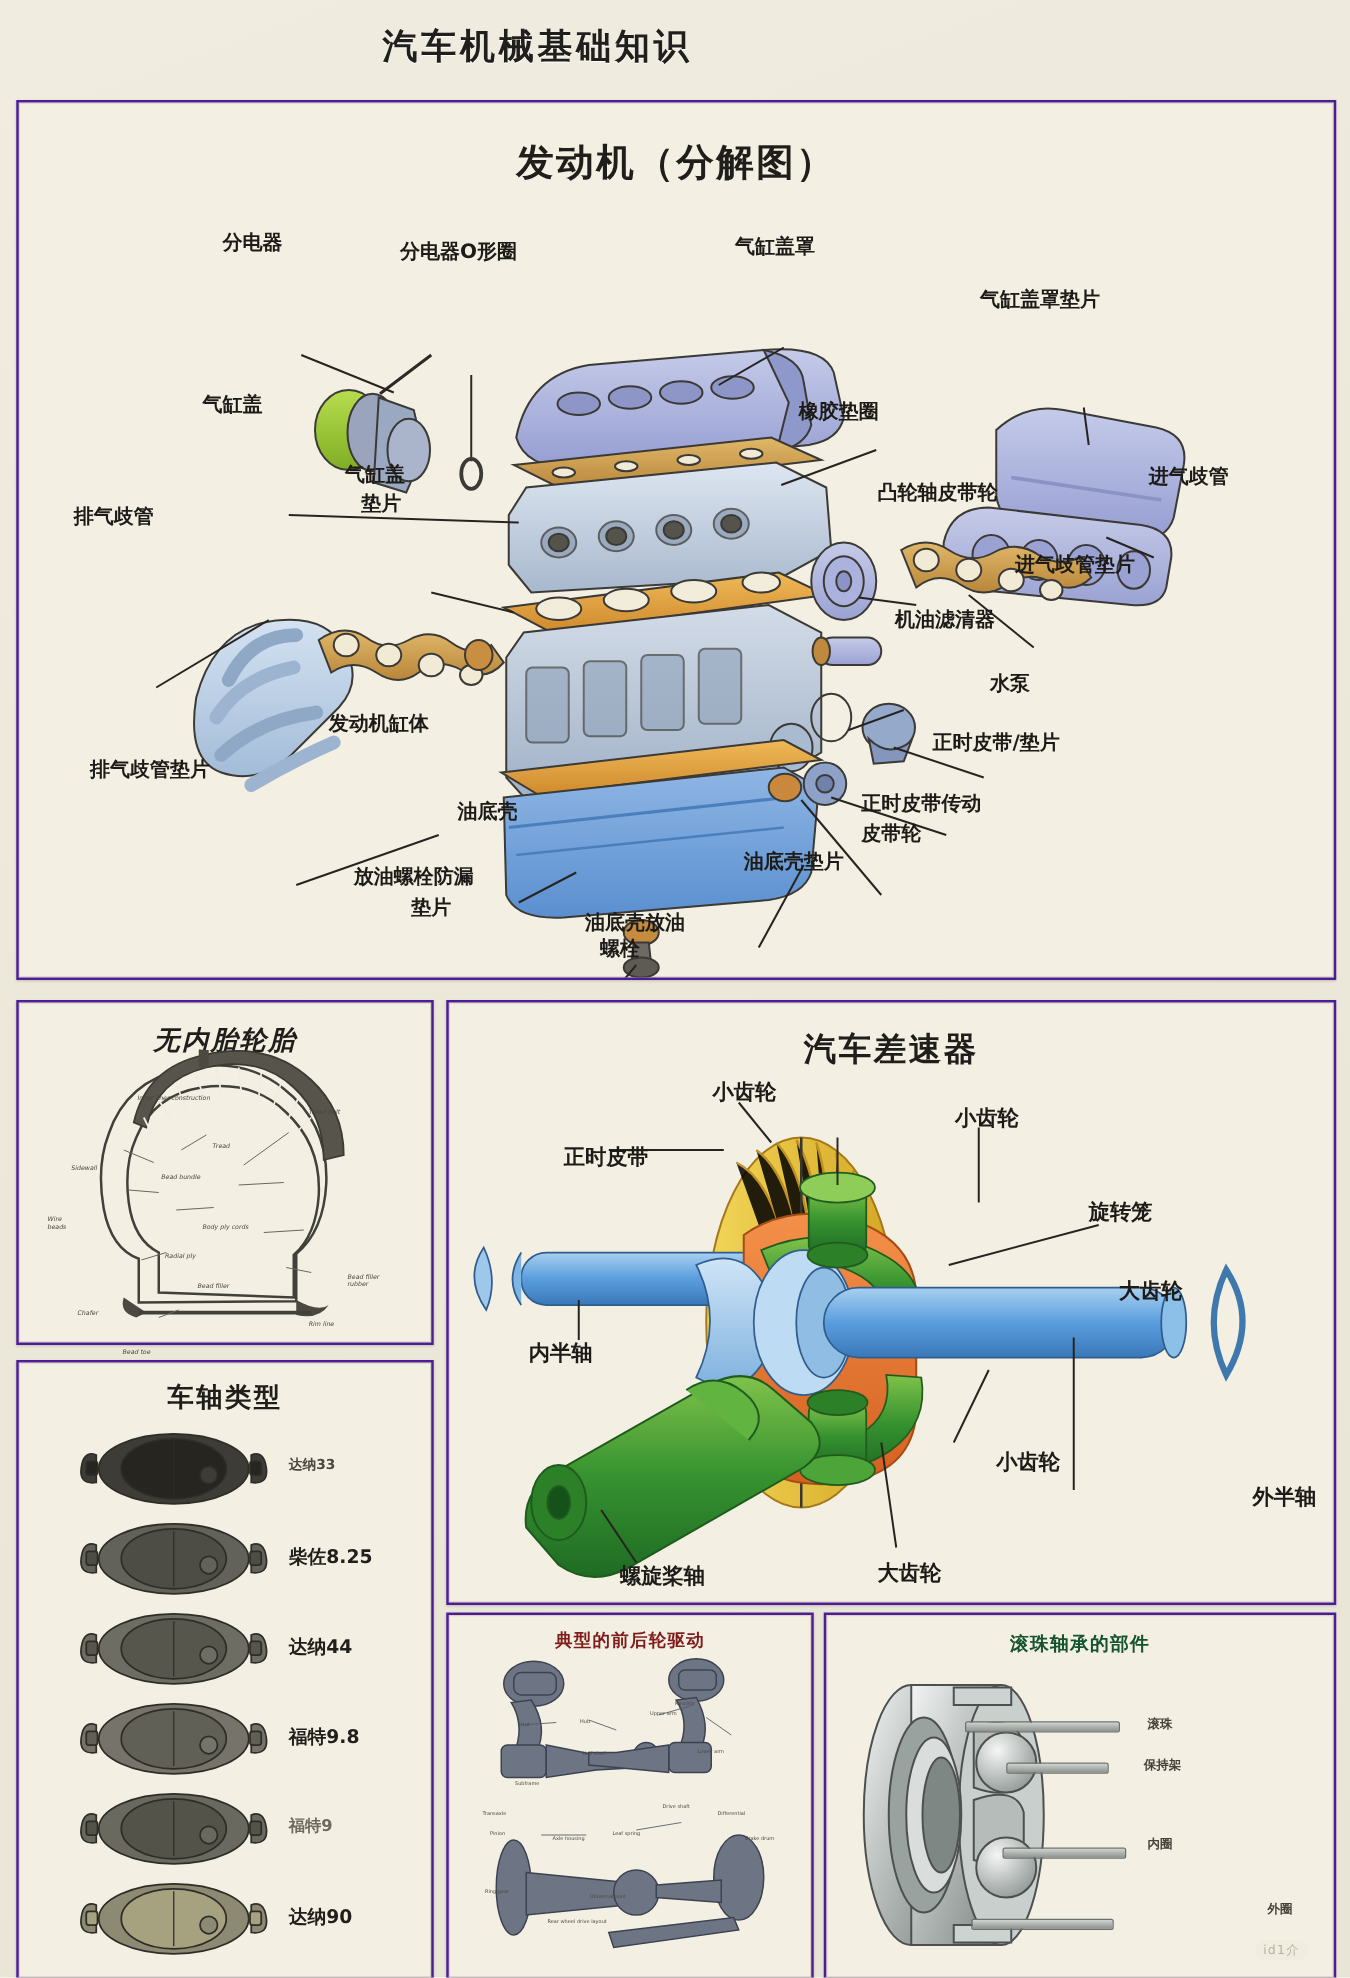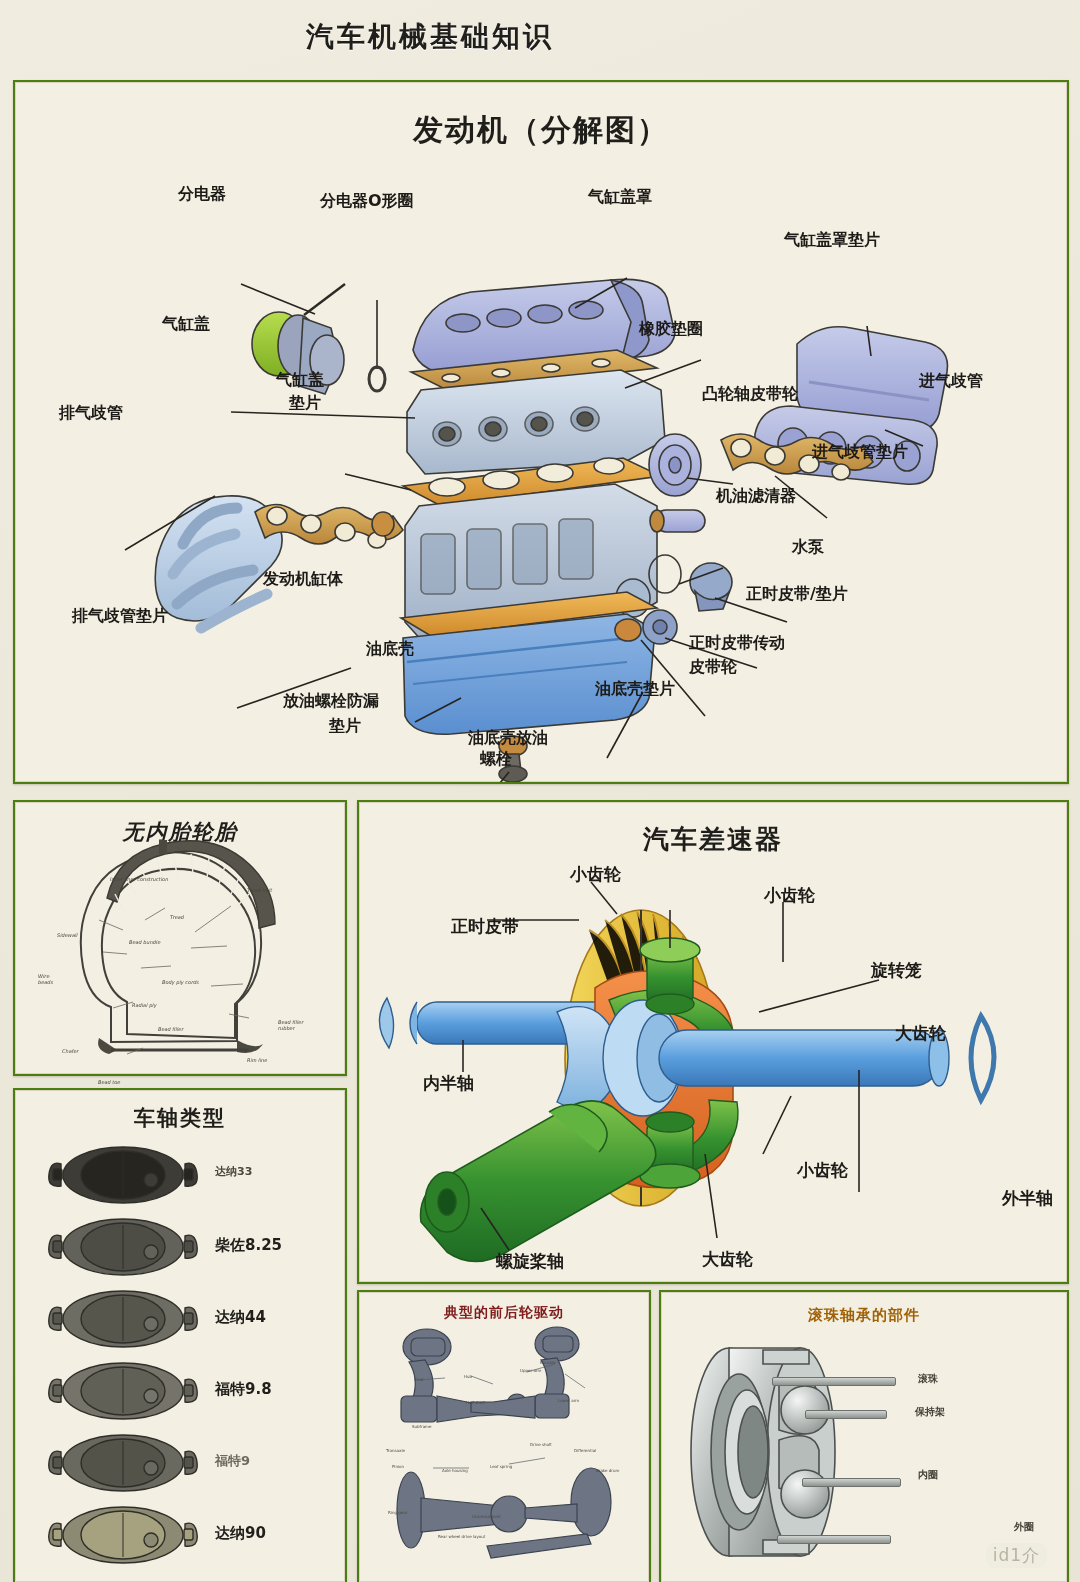--- a/index.html
+++ b/index.html
@@ -14,62 +14,62 @@
   
   .main-title{
     position:absolute;left:0;top:18px;width:860px;text-align:center;
     font-size:28px;font-weight:bold;letter-spacing:3px;color:#211f1c;
     text-shadow:0 1px 0 #fff;
   }
 
   
   .panel{
     position:absolute;background:#f3f0e3;
-    border:2px solid #4d7c0f;box-shadow:inset 0 0 0 1px #d8d3c2, 0 1px 2px rgba(0,0,0,.18);
+    border:2px solid #4c1d95;box-shadow:inset 0 0 0 1px #d8d3c2, 0 1px 2px rgba(0,0,0,.18);
   }
   .panel-title{
     position:absolute;width:100%;text-align:center;font-weight:bold;color:#201e1b;
   }
   #engine-panel{left:13px;top:80px;width:1052px;height:700px;}
   #engine-title{top:28px;font-size:30px;letter-spacing:2px;}
   #tire-panel{left:13px;top:800px;width:330px;height:272px;font-style:italic;}
   #tire-title{top:16px;font-size:21px;letter-spacing:2px;}
   #axle-panel{left:13px;top:1088px;width:330px;height:492px;}
   #axle-title{top:14px;font-size:21px;letter-spacing:2px;}
   #diff-panel{left:357px;top:800px;width:708px;height:480px;}
   #diff-title{top:20px;font-size:26px;letter-spacing:2px;}
   #drive-panel{left:357px;top:1290px;width:290px;height:290px;}
   #drive-title{top:12px;font-size:14px;letter-spacing:1px;color:#7f1d1d;}
   #bearing-panel{left:659px;top:1290px;width:406px;height:290px;}
-  #bearing-title{top:14px;font-size:15px;letter-spacing:1px;color:#a16207;}
+  #bearing-title{top:14px;font-size:15px;letter-spacing:1px;color:#14532d;}
 
   
   .lbl{position:absolute;font-weight:bold;color:#1d1b18;white-space:pre;line-height:1.15;}
   .lbl.s16{font-size:16px;}
   .lbl.s17{font-size:17px;}
 
   
   .art{position:absolute;}
   .sk{stroke:#3b3a36;stroke-width:1.6;}
 
   
   .micro{position:absolute;font-size:5px;color:#4a463c;filter:blur(.35px);white-space:nowrap;font-family:"DejaVu Sans",sans-serif;}
   .micro2{position:absolute;font-size:4px;color:#4d4940;filter:blur(.4px);white-space:nowrap;}
 
   
-  .axle-row{position:absolute;left:0;width:269px;height:66px;}
+  .axle-row{position:absolute;left:16px;width:269px;height:66px;}
   .axle-name{position:absolute;left:200px;top:22px;font-size:15px;font-weight:bold;color:#211f1b;}
   .axle-name.dim{color:#6e6a5f;filter:blur(.5px);font-size:13px;}
   .axle-name.small{font-size:11px;color:#4c483f;}
 
   
   .blabel{position:absolute;font-size:10px;color:#46423a;filter:blur(.3px);font-weight:bold;}
   .bline{position:absolute;height:7px;background:linear-gradient(#cfd3d1,#8e938f);border:1px solid #6d716d;border-radius:2px;}
 
-  .watermark{position:absolute;right:20px;bottom:14px;font-size:17px;color:#b9b3a1;
+  .watermark{position:absolute;right:20px;bottom:14px;font-size:10px;color:#b9b3a1;
     background:#efece0;border-radius:9px;padding:1px 7px;filter:blur(.5px);letter-spacing:1px;}
 </style>
 </head>
 <body>
 
 <div class="page">
 
   <div class="main-title">汽车机械基础知识</div>
 
   <div class="panel" id="engine-panel">

